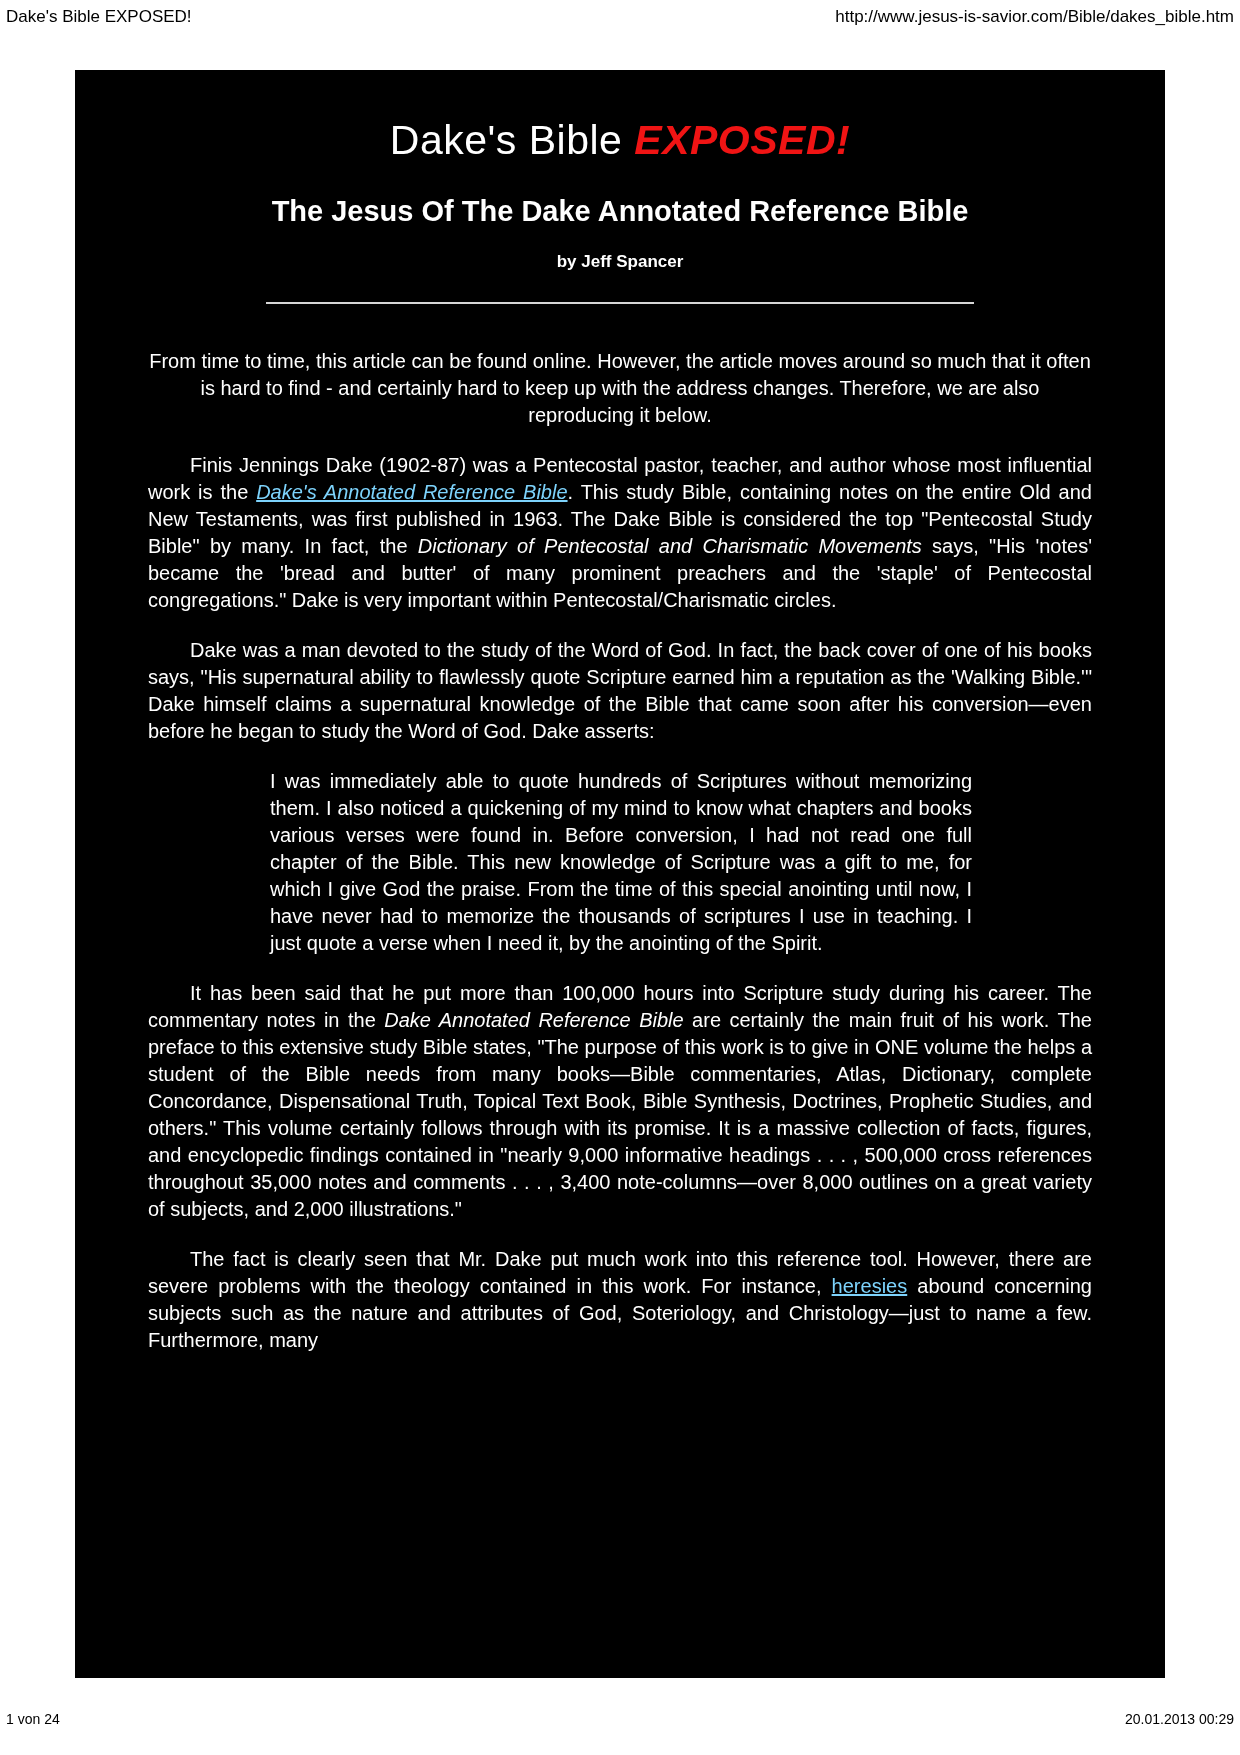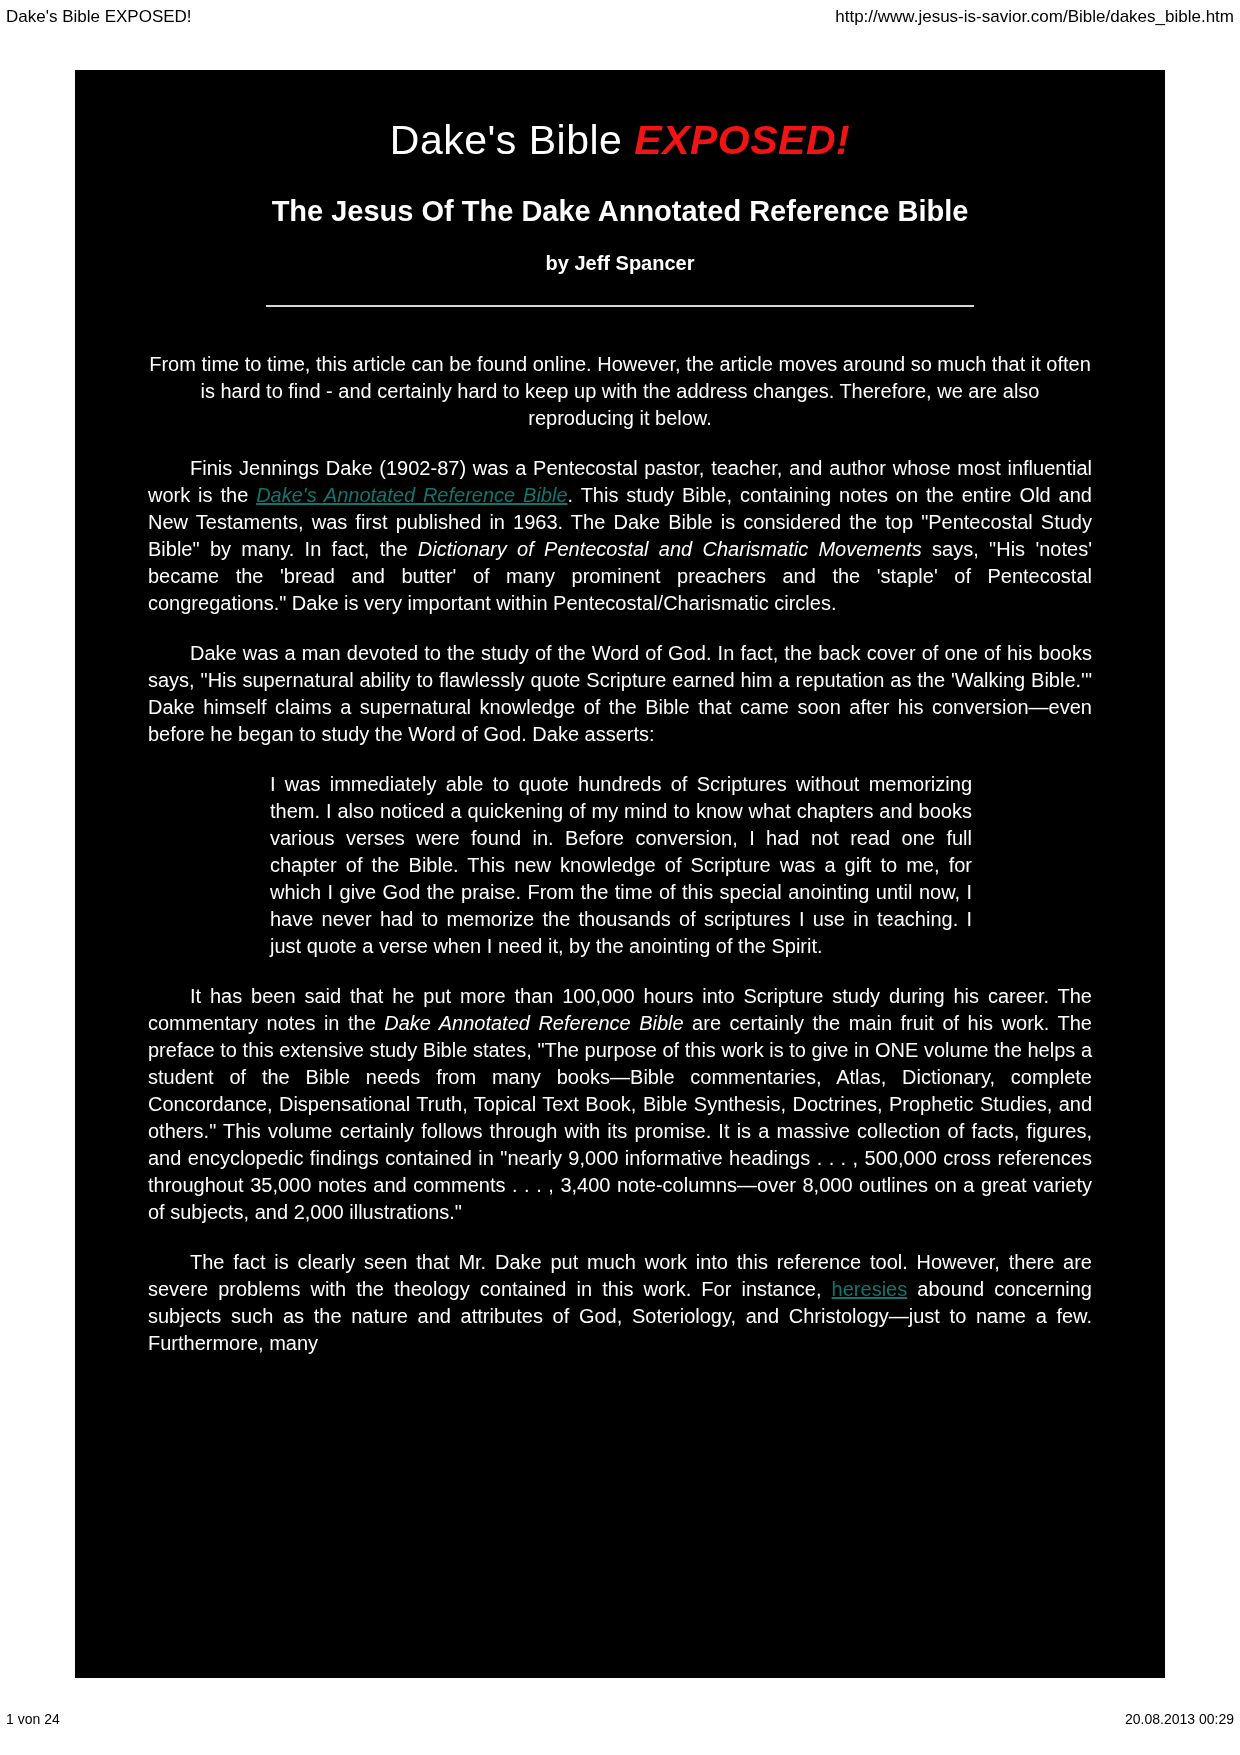--- a/index.html
+++ b/index.html
@@ -59,21 +59,21 @@
     margin-top: 32px;
     text-align: center;
     font-size: 29px;
     font-weight: bold;
     line-height: 30px;
     color: #ffffff;
   }
   .byline {
     margin-top: 26px;
     text-align: center;
-    font-size: 20px;
+    font-size: 17px;
     font-weight: bold;
     color: #ffffff;
   }
   .rule {
     border: none;
     border-top: 2px solid #d6d6d6;
     width: 75%;
     margin: 30px auto 0 auto;
   }
   .body-text p {
@@ -85,21 +85,21 @@
   p.centered { text-align: center; margin-top: 44px; }
   p.justified { text-align: justify; text-indent: 42px; }
   blockquote.quote {
     margin: 23px 120px 8px 122px;
     font-size: 20px;
     line-height: 27px;
     text-align: justify;
     color: #ffffff;
   }
   a.yellow-link {
-    color: #0f766e;
+    color: #7dd3fc;
     text-decoration: underline;
     cursor: pointer;
   }
   a.yellow-link.italic { font-style: italic; }
   .it { font-style: italic; margin-top: 6px; }
 </style>
 </head>
 <body>
 
 <div class="page">
@@ -131,16 +131,16 @@
 
       <p class="justified"><span>It has been said that he put more than 100,000 hours into Scripture study during his career. The commentary notes in the </span><span class="it">Dake Annotated Reference Bible</span><span> are certainly the main fruit of his work. The preface to this extensive study Bible states, "The purpose of this work is to give in ONE volume the helps a student of the Bible needs from many books—Bible commentaries, Atlas, Dictionary, complete Concordance, Dispensational Truth, Topical Text Book, Bible Synthesis, Doctrines, Prophetic Studies, and others." This volume certainly follows through with its promise. It is a massive collection of facts, figures, and encyclopedic findings contained in "nearly 9,000 informative headings . . . , 500,000 cross references throughout 35,000 notes and comments . . . , 3,400 note-columns—over 8,000 outlines on a great variety of subjects, and 2,000 illustrations."</span></p>
 
       <p class="justified"><span>The fact is clearly seen that Mr. Dake put much work into this reference tool. However, there are severe problems with the theology contained in this work. For instance, </span><a class="yellow-link" href="#">heresies</a><span> abound concerning subjects such as the nature and attributes of God, Soteriology, and Christology—just to name a few. Furthermore, many</span></p>
 
     </div>
   </div>
 
   <div class="print-footer">
     <span>1 von 24</span>
-    <span>20.08.2013 00:29</span>
+    <span>20.01.2013 00:29</span>
   </div>
 
 </div>
 
 </body></html>

